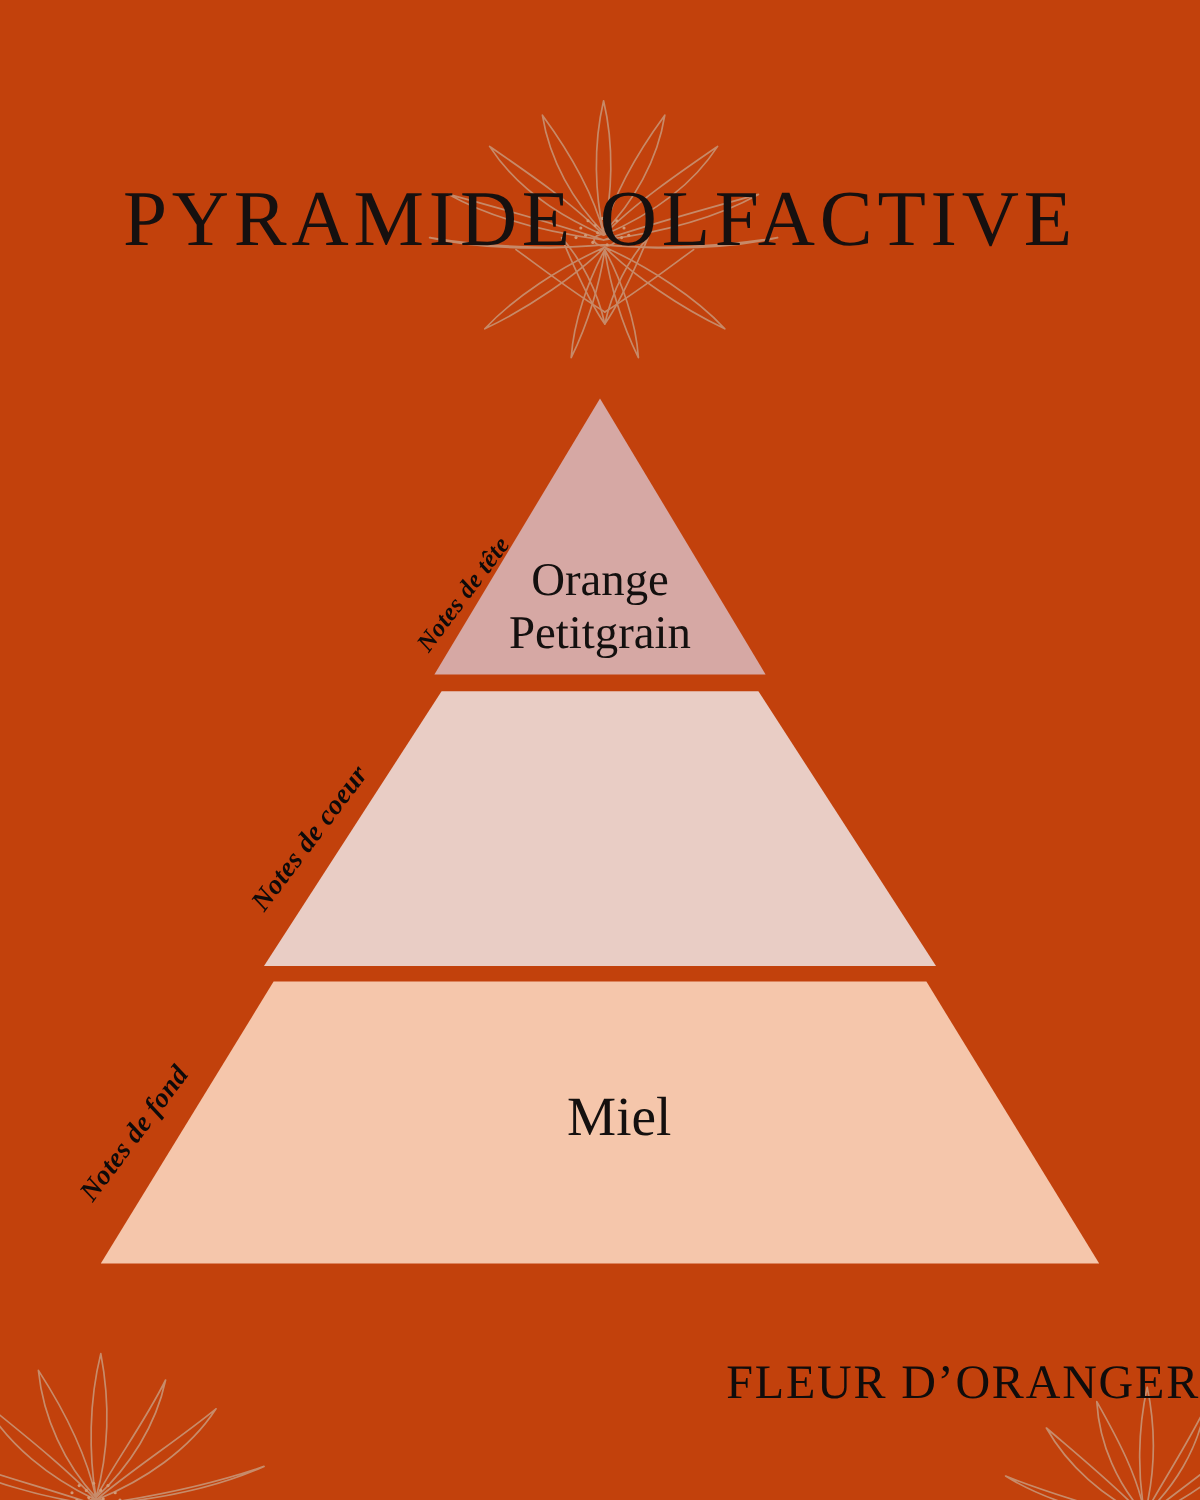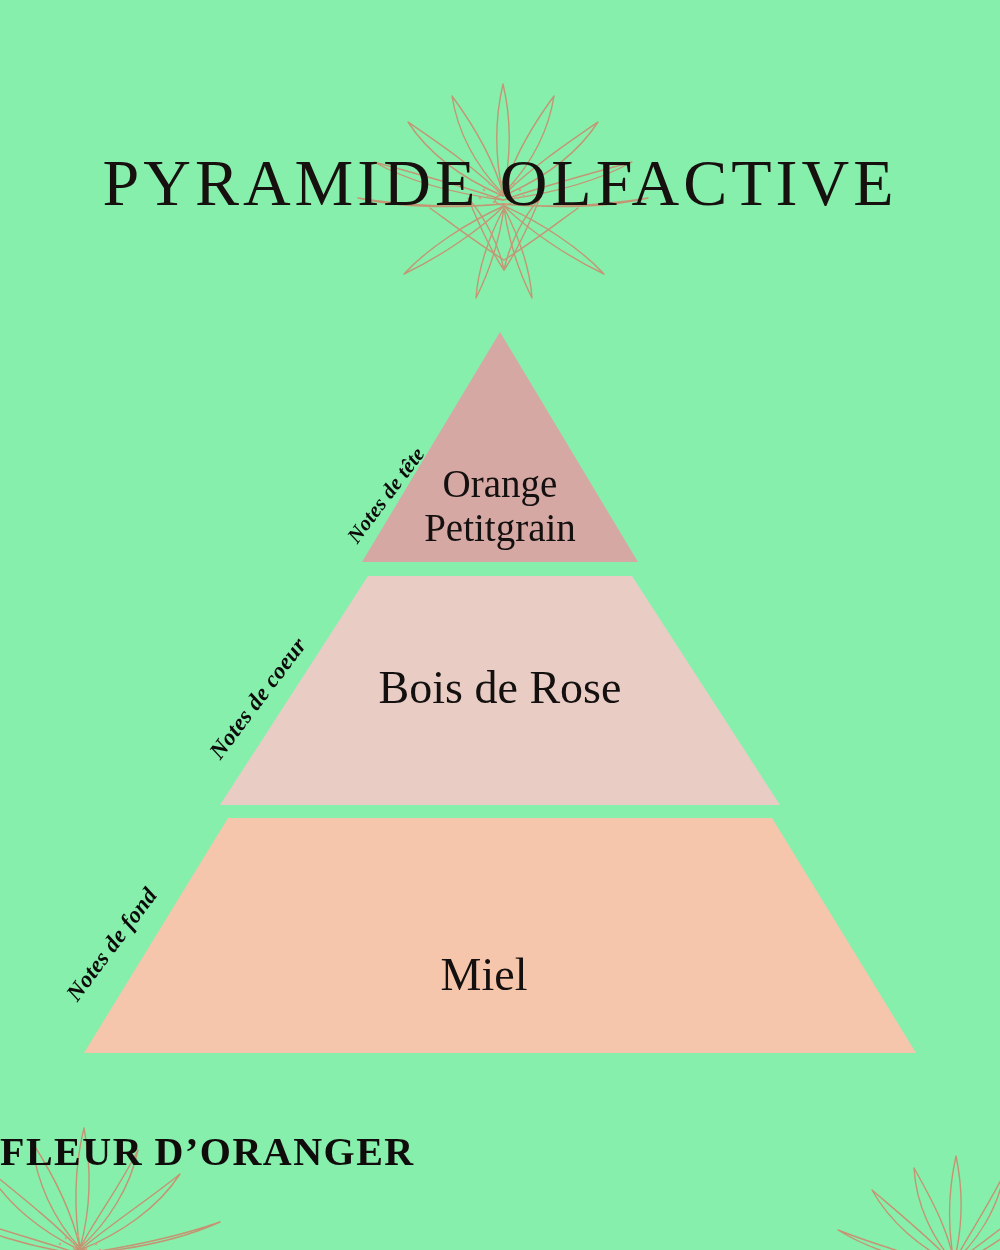--- a/index.html
+++ b/index.html
@@ -92,25 +92,24 @@
     font-size: 39px;
     text-align: center;
   }
   #tier-label-1 {
     left: 250px;
     top: 662px;
     width: 500px;
     font-size: 46px;
   }
   #tier-label-2 {
-    left: 234px;
+    left: 266px;
     top: 905px;
     width: 500px;
     font-size: 46px;
-    margin-top: 44px;
   }
 
   .side-label {
     position: absolute;
     z-index: 7;
     color: #0d0a0a;
     font-family: "Liberation Serif", serif;
     font-weight: bold;
     font-style: italic;
     white-space: nowrap;
@@ -135,34 +134,34 @@
     font-size: 23px;
     transform: rotate(-53deg);
   }
 
   
   #footer-title {
     position: absolute;
     left: 0;
     top: 1128px;
     width: 1000px;
-    text-align: left;
-    font-family: "Liberation Serif", serif;
-    font-weight: bold;
+    text-align: right;
+    font-family: "Liberation Serif", serif;
+    font-weight: normal;
     font-size: 40px;
     letter-spacing: 1.5px;
     color: #100c0b;
     white-space: nowrap;
     z-index: 8;
   }
 </style>
 </head>
 <body style="background: rgb(253, 238, 234);">
 
-<div id="canvas" style="background: #86efac;">
+<div id="canvas" style="background: #c2410c;">
 
   <svg class="floral" id="floral-top" viewBox="0 0 370 300">
     <g fill="none" stroke="#c89070" stroke-width="1.4" stroke-linejoin="round" stroke-linecap="round">
       <path d="M185 172 C178 140 176 100 185 62 C194 100 192 140 185 172 Z"></path>
       <path d="M185 172 C160 146 140 112 134 74 C156 104 176 138 185 172 Z"></path>
       <path d="M185 172 C210 146 230 112 236 74 C214 104 194 138 185 172 Z"></path>
       <path d="M185 174 C148 158 112 134 90 100 C122 122 160 148 185 174 Z"></path>
       <path d="M185 174 C222 158 258 134 280 100 C248 122 210 148 185 174 Z"></path>
       <path d="M185 178 C140 172 92 160 56 140 C100 152 150 166 185 178 Z"></path>
       <path d="M185 178 C230 172 278 160 314 140 C270 152 220 166 185 178 Z"></path>
@@ -270,21 +269,20 @@
   <div id="page-title">PYRAMIDE OLFACTIVE</div>
 
   <svg id="pyramid" viewBox="0 0 1000 1250">
     <polygon id="tier-shape-0" points="500,332 638,562 362,562" fill="#d6a8a4"></polygon>
     <polygon id="tier-shape-1" points="368,576 632,576 780,805 220,805" fill="#e9cdc5"></polygon>
     <polygon id="tier-shape-2" points="228,818 772,818 916,1053 84,1053" fill="#f5c6ab"></polygon>
   </svg>
 
   <div class="tier-label" id="tier-label-0">Orange
 Petitgrain</div>
-  <div class="tier-label" id="tier-label-1">Bois de Rose</div>
   <div class="tier-label" id="tier-label-2">Miel</div>
 
   <div class="side-label" id="side-label-0">Notes de tête</div>
   <div class="side-label" id="side-label-1">Notes de coeur</div>
   <div class="side-label" id="side-label-2">Notes de fond</div>
 
   <div id="footer-title">FLEUR D’ORANGER</div>
 
 </div>
 

